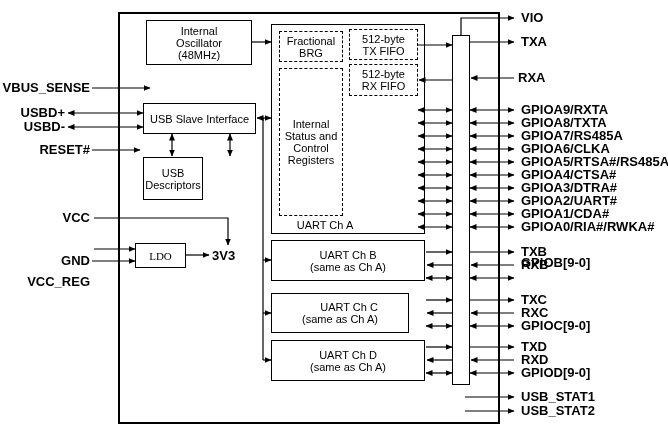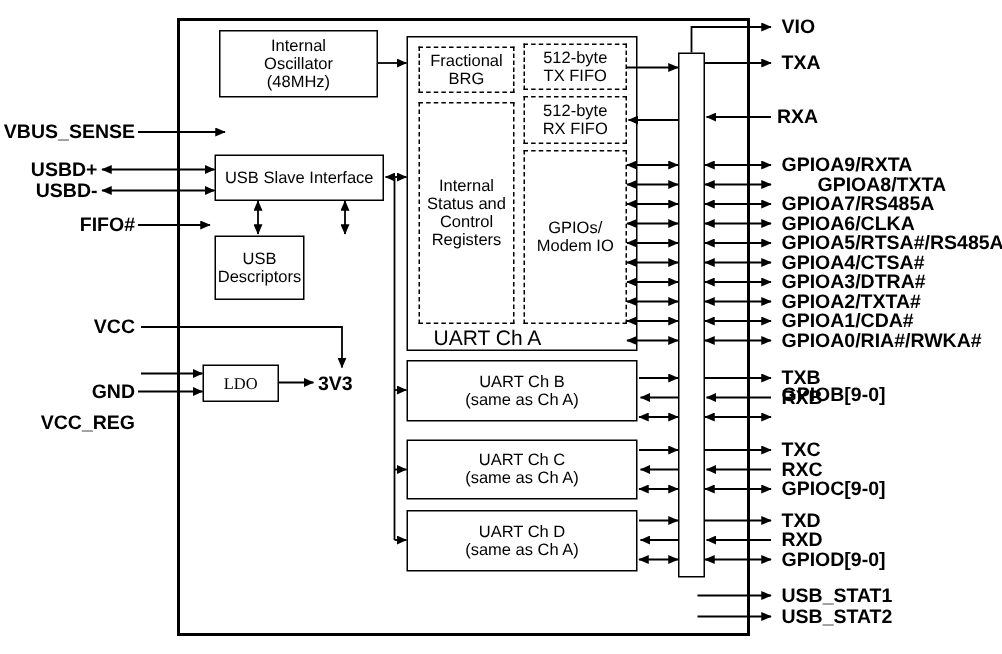--- a/index.html
+++ b/index.html
@@ -5,21 +5,21 @@
   html,body{margin:0;padding:0;background:#fff;}
   .stage{position:relative;width:668px;height:436px;background:#fff;
          font-family:"Liberation Sans",sans-serif;color:#000;overflow:hidden;}
   .box{position:absolute;border:1.5px solid #000;background:#fff;box-sizing:border-box;
        display:flex;align-items:center;justify-content:center;text-align:center;
        font-size:11px;line-height:12px;white-space:pre-line;}
   .dashed{border-style:dashed;}
   .chip{position:absolute;border:2px solid #000;box-sizing:border-box;background:#fff;}
   .pin{position:absolute;font-size:13px;font-weight:bold;line-height:13px;white-space:nowrap;}
   .pin-l{text-align:right;}
-  .cap{position:absolute;font-size:14px;line-height:13px;text-align:center;}
+  .cap{position:absolute;font-size:11px;line-height:13px;text-align:center;}
   .w{stroke:#000;stroke-width:1.2;fill:none;}
   svg.wires{position:absolute;left:0;top:0;pointer-events:none;}
 </style>
 </head>
 <body>
 
 <div class="stage">
 
   <div class="chip" style="left:118px;top:12px;width:382px;height:412px;"></div>
 
@@ -41,52 +41,50 @@
   <div class="box dashed" style="left:279px;top:31px;width:64px;height:31px;">Fractional
 BRG</div>
   <div class="box dashed" style="left:349px;top:29px;width:69px;height:31px;">512-byte
 TX FIFO</div>
   <div class="box dashed" style="left:349px;top:64px;width:69px;height:32px;">512-byte
 RX FIFO</div>
   <div class="box dashed" style="left:279px;top:68px;width:64px;height:148px;">Internal
 Status and
 Control
 Registers</div>
-  <div class="box dashed" style="left:349px;top:100px;width:69px;height:116px;">GPIOs/
-Modem IO</div>
   <div class="cap" style="left:275px;top:219px;width:100px;">UART Ch A</div>
 
   <div class="box" style="left:271px;top:240px;width:154px;height:41px;">UART Ch B
 (same as Ch A)</div>
-  <div class="box" style="left:271px;top:293px;width:154px;height:40px;">UART Ch C
+  <div class="box" style="left:271px;top:293px;width:138px;height:40px;text-align:right;">UART Ch C
 (same as Ch A)</div>
   <div class="box" style="left:271px;top:340px;width:154px;height:41px;">UART Ch D
 (same as Ch A)</div>
 
   <div class="box" style="left:452px;top:35px;width:18px;height:350px;"></div>
 
   <div class="pin pin-l" style="left:2px;top:81px;width:88px;">VBUS_SENSE</div>
   <div class="pin pin-l" style="left:2px;top:106px;width:63px;">USBD+</div>
   <div class="pin pin-l" style="left:2px;top:120px;width:63px;">USBD-</div>
-  <div class="pin pin-l" style="left:2px;top:143px;width:88px;">FIFO#</div>
+  <div class="pin pin-l" style="left:2px;top:143px;width:88px;">RESET#</div>
   <div class="pin pin-l" style="left:2px;top:211px;width:88px;">VCC</div>
   <div class="pin pin-l" style="left:2px;top:242px;width:88px;margin-top:33px;">VCC_REG</div>
   <div class="pin pin-l" style="left:2px;top:254px;width:88px;">GND</div>
 
   <div class="pin" style="left:521px;top:11px;">VIO</div>
   <div class="pin" style="left:521px;top:35px;">TXA</div>
   <div class="pin" style="left:518px;top:71px;">RXA</div>
   <div class="pin" style="left:521px;top:103px;">GPIOA9/RXTA</div>
-  <div class="pin" style="left:545px;top:116px;">GPIOA8/TXTA</div>
+  <div class="pin" style="left:521px;top:116px;">GPIOA8/TXTA</div>
   <div class="pin" style="left:521px;top:129px;">GPIOA7/RS485A</div>
   <div class="pin" style="left:521px;top:142px;">GPIOA6/CLKA</div>
   <div class="pin" style="left:521px;top:155px;">GPIOA5/RTSA#/RS485A</div>
   <div class="pin" style="left:521px;top:168px;">GPIOA4/CTSA#</div>
   <div class="pin" style="left:521px;top:181px;">GPIOA3/DTRA#</div>
-  <div class="pin" style="left:521px;top:194px;">GPIOA2/TXTA#</div>
+  <div class="pin" style="left:521px;top:194px;">GPIOA2/UART#</div>
   <div class="pin" style="left:521px;top:207px;">GPIOA1/CDA#</div>
   <div class="pin" style="left:521px;top:220px;">GPIOA0/RIA#/RWKA#</div>
   <div class="pin" style="left:521px;top:245px;">TXB</div>
   <div class="pin" style="left:521px;top:258px;">RXB</div>
   <div class="pin" style="left:521px;top:256px;">GPIOB[9-0]</div>
   <div class="pin" style="left:521px;top:293px;">TXC</div>
   <div class="pin" style="left:521px;top:306px;">RXC</div>
   <div class="pin" style="left:521px;top:319px;">GPIOC[9-0]</div>
   <div class="pin" style="left:521px;top:340px;">TXD</div>
   <div class="pin" style="left:521px;top:353px;">RXD</div>

